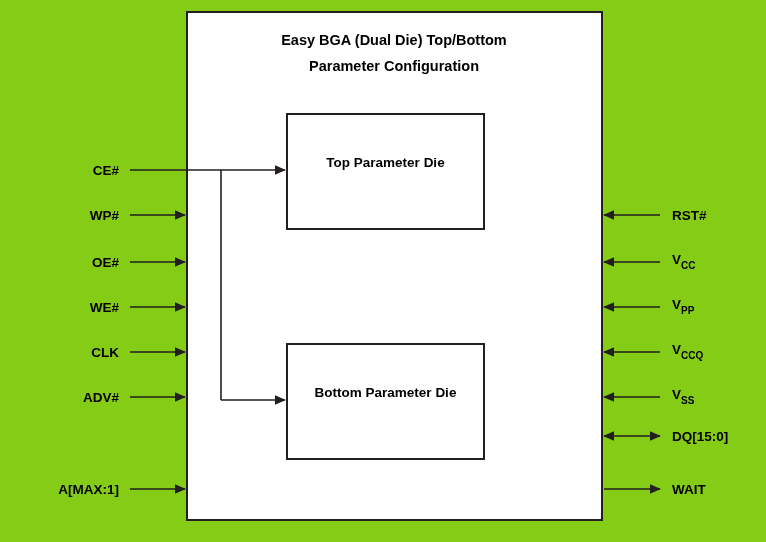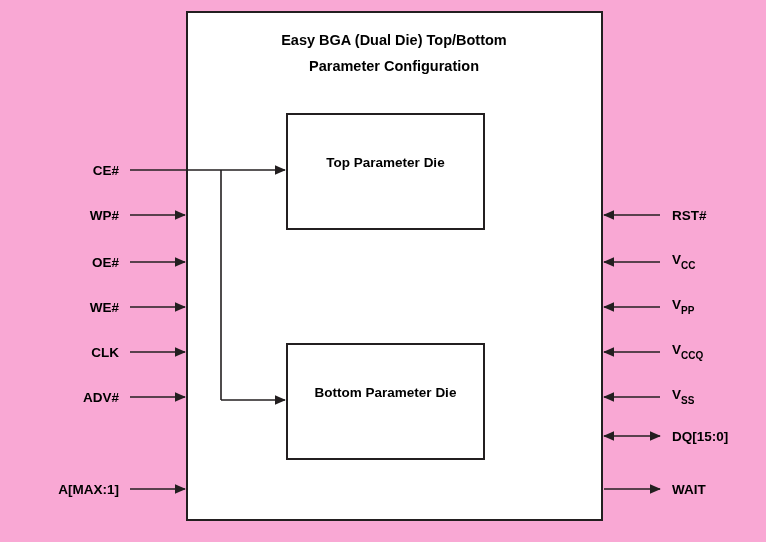--- a/index.html
+++ b/index.html
@@ -9,21 +9,21 @@
     background: #ffffff;
   }
   body {
     font-family: "Liberation Sans", sans-serif;
     color: #000000;
   }
   #diagram-root {
     position: relative;
     width: 766px;
     height: 542px;
-    background: #f9a8d4;
+    background: #84cc16;
     overflow: hidden;
   }
   #diagram-svg {
     position: absolute;
     left: 0;
     top: 0;
     width: 766px;
     height: 542px;
     display: block;
   }

